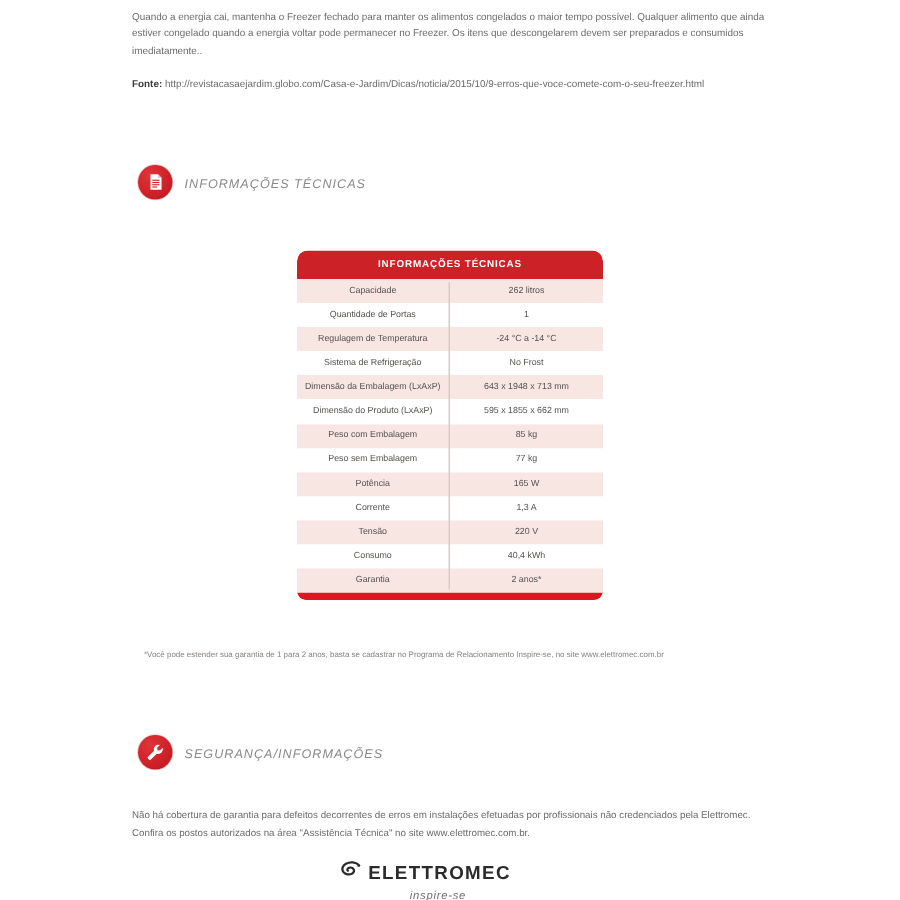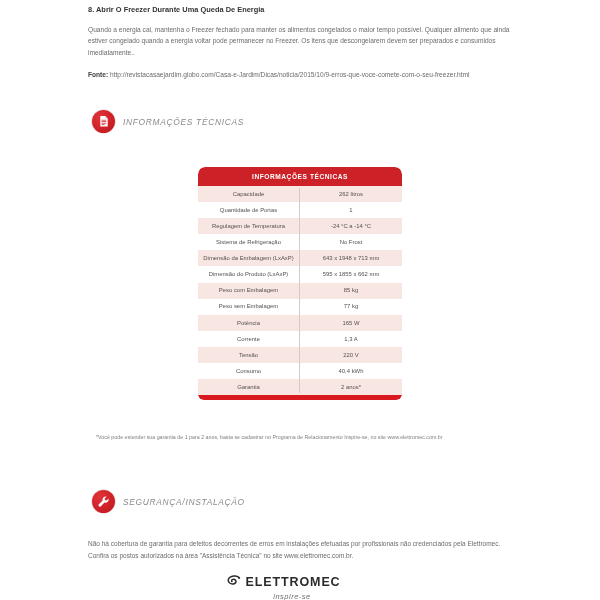--- a/index.html
+++ b/index.html
@@ -198,21 +198,20 @@
     margin-left: 16px;
     text-align: right;
   }
 </style>
 </head>
 <body>
 
 <div class="page">
 
   <div class="section-8">
-    <div class="heading-8">8. Abrir O Freezer Durante Uma Queda De Energia</div>
     <p class="body-par">Quando a energia cai, mantenha o Freezer fechado para manter os alimentos congelados o maior tempo possível. Qualquer alimento que ainda estiver congelado quando a energia voltar pode permanecer no Freezer. Os itens que descongelarem devem ser preparados e consumidos imediatamente..</p>
     <div class="fonte-block">
       <span class="fonte-label">Fonte:</span>
       <span>http://revistacasaejardim.globo.com/Casa-e-Jardim/Dicas/noticia/2015/10/9-erros-que-voce-comete-com-o-seu-freezer.html</span>
     </div>
   </div>
 
   <div class="sec-header" id="sec-tecnicas">
     <span class="sec-icon">
       <svg width="12" height="13" viewBox="0 0 12 13" aria-hidden="true">
@@ -288,21 +287,21 @@
   </div>
 
   <div class="footnote">*Você pode estender sua garantia de 1 para 2 anos, basta se cadastrar no Programa de Relacionamento Inspire-se, no site www.elettromec.com.br</div>
 
   <div class="sec-header" id="sec-seguranca">
     <span class="sec-icon">
       <svg width="13" height="13" viewBox="0 0 13 13" aria-hidden="true">
         <path d="M9.6 1.6 a3.2 3.2 0 0 0 -4.0 4.0 l-3.9 3.9 a0.9 0.9 0 0 0 0 1.3 l0.6 0.6 a0.9 0.9 0 0 0 1.3 0 l3.9 -3.9 a3.2 3.2 0 0 0 4.0 -4.0 l-1.9 1.9 l-1.6 -0.3 l-0.3 -1.6 z" fill="#ffffff"></path>
       </svg>
     </span>
-    <span class="sec-title">SEGURANÇA/INSTALAÇÃO</span>
+    <span class="sec-title">SEGURANÇA/INFORMAÇÕES</span>
   </div>
 
   <div class="bottom-par">Não há cobertura de garantia para defeitos decorrentes de erros em instalações efetuadas por profissionais não credenciados pela Elettromec. Confira os postos autorizados na área "Assistência Técnica" no site www.elettromec.com.br.</div>
 
   <div class="logo">
     <div class="logo-row">
       <span>
         <svg width="14" height="12" viewBox="0 0 14 12" aria-hidden="true">
           <path d="M12.4 3.0 C10.6 0.6 6.4 0.3 3.6 1.8 C1.2 3.1 0.6 5.6 2.0 7.4 C3.2 8.9 5.8 9.4 7.6 8.5 C9.0 7.8 9.4 6.3 8.5 5.2 C7.8 4.3 6.2 4.1 5.2 4.7 C4.5 5.2 4.4 6.0 4.9 6.5" fill="none" stroke="#2b2b2b" stroke-width="1.5" stroke-linecap="round"></path>
           <path d="M11.8 1.6 L13.2 3.2 L11.3 4.0 Z" fill="#2b2b2b"></path>

